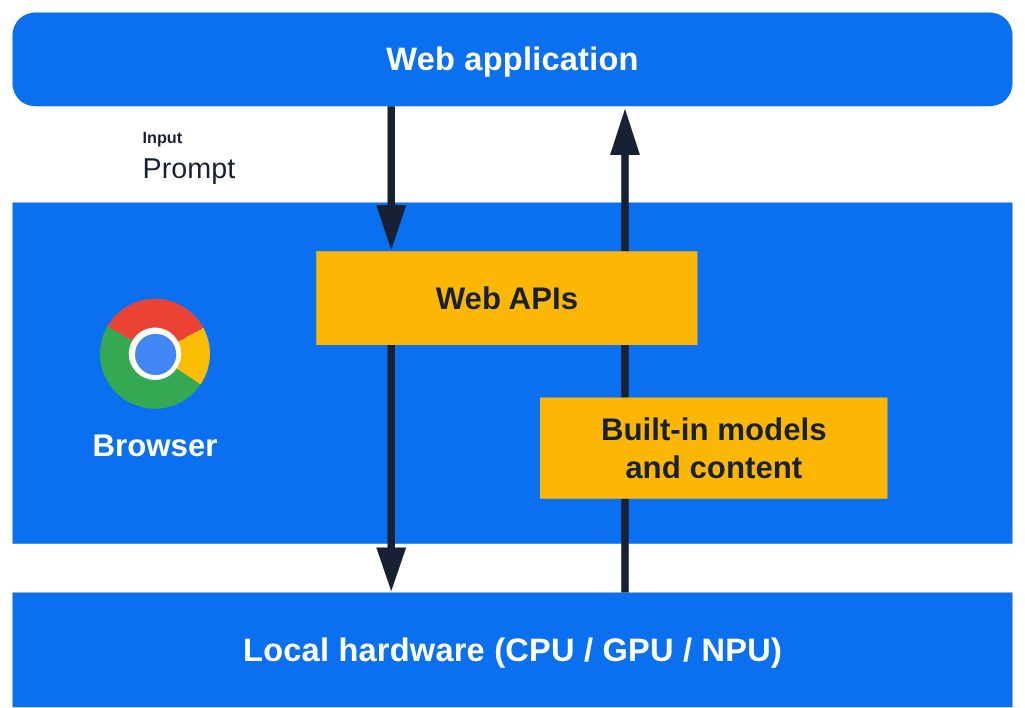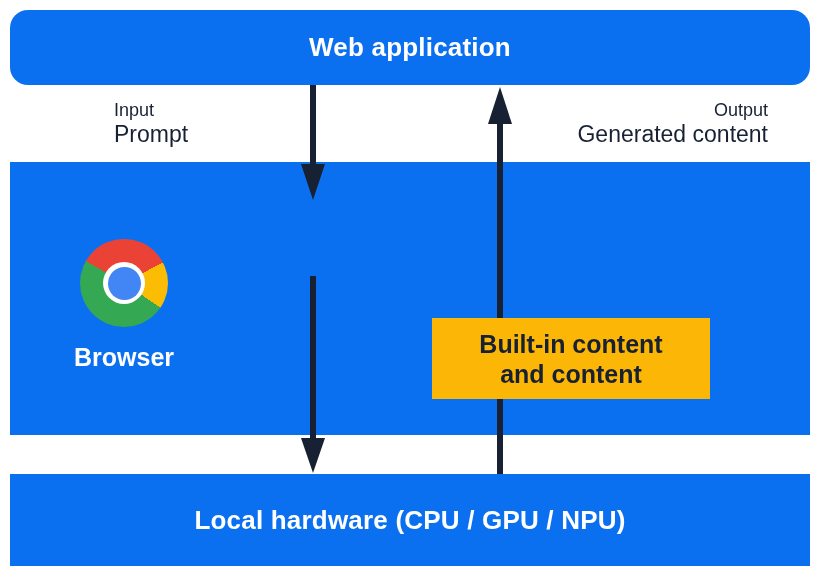--- a/index.html
+++ b/index.html
@@ -39,21 +39,21 @@
     z-index: 0;
   }
   .io-group {
     position: absolute;
     top: 99px;
     color: var(--arrow-dark, #172133);
     z-index: 1;
   }
   .io-group.left  { left: 114px; text-align: left; }
   .io-group.right { right: 52px; text-align: right; }
-  .io-title { font-size: 18px; font-weight: normal; line-height: 22px; }
+  .io-title { font-size: 13px; font-weight: bold; line-height: 22px; }
   .io-value { font-size: 23px; font-weight: normal;   line-height: 26px; }
   .arrow-layer {
     position: absolute;
     left: 0; top: 0;
     width: 820px; height: 566px;
     z-index: 1;
     pointer-events: none;
   }
   .yellow-box {
     position: absolute;
@@ -115,44 +115,43 @@
 <div class="canvas">
 
   <div class="bar top-bar">
     <span class="bar-label">Web application</span>
   </div>
 
   <div class="io-group left">
     <div class="io-title">Input</div>
     <div class="io-value">Prompt</div>
   </div>
-  <div class="io-group right">
-    <div class="io-title">Output</div>
-    <div class="io-value">Generated content</div>
-  </div>
 
   <div class="middle-section"></div>
 
   <svg class="arrow-layer" viewBox="0 0 820 566">
     <g fill="#172133" stroke="#172133" class="arrow-shape">
       <line x1="313" y1="85" x2="313" y2="168" stroke-width="6"></line>
       <polygon points="301,164 325,164 313,200" stroke="none"></polygon>
     </g>
     <g fill="#172133" stroke="#172133" class="arrow-shape">
       <line x1="313" y1="276" x2="313" y2="442" stroke-width="6"></line>
       <polygon points="301,438 325,438 313,473" stroke="none"></polygon>
     </g>
     <g fill="#172133" stroke="#172133" class="arrow-shape">
       <line x1="500" y1="474" x2="500" y2="120" stroke-width="6"></line>
       <polygon points="488,124 512,124 500,87" stroke="none"></polygon>
     </g>
   </svg>
 
+  <div class="yellow-box web-apis-box">
+    <span>Web APIs</span>
+  </div>
   <div class="yellow-box builtin-box">
-    <span>Built-in content</span>
+    <span>Built-in models</span>
     <span>and content</span>
   </div>
 
   <div class="chrome-logo">
     <div class="chrome-ring"></div>
     <div class="chrome-center"></div>
   </div>
   <div class="browser-label">Browser</div>
 
   <div class="bar bottom-bar">

